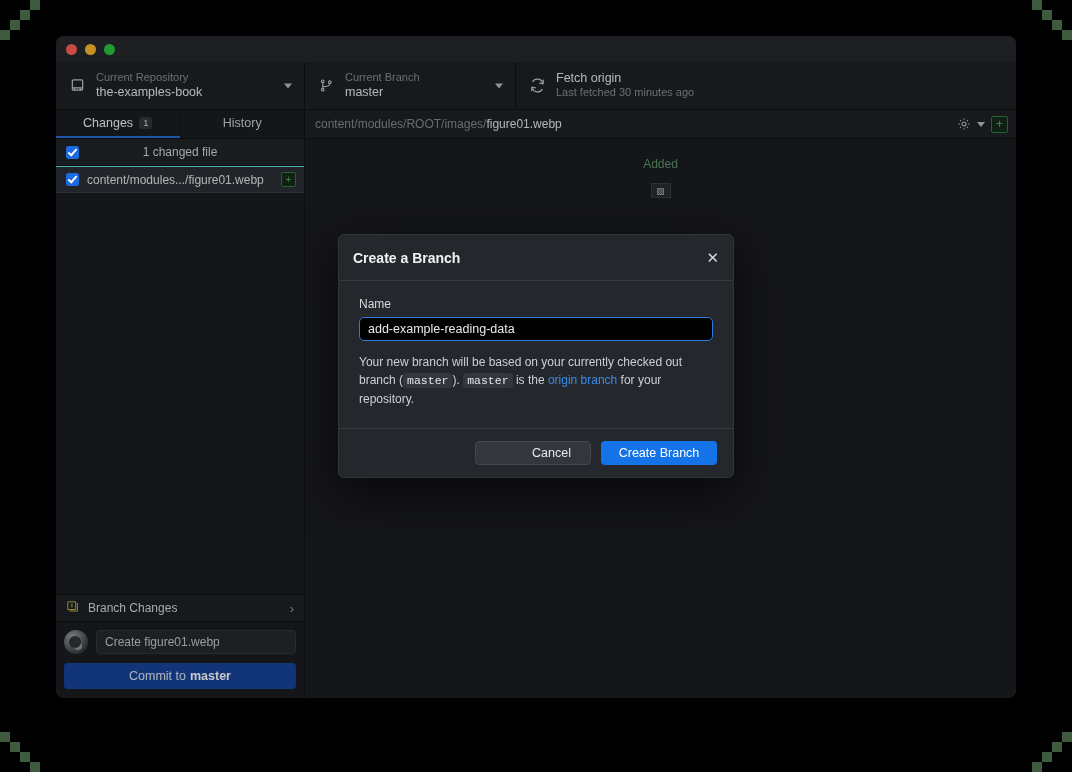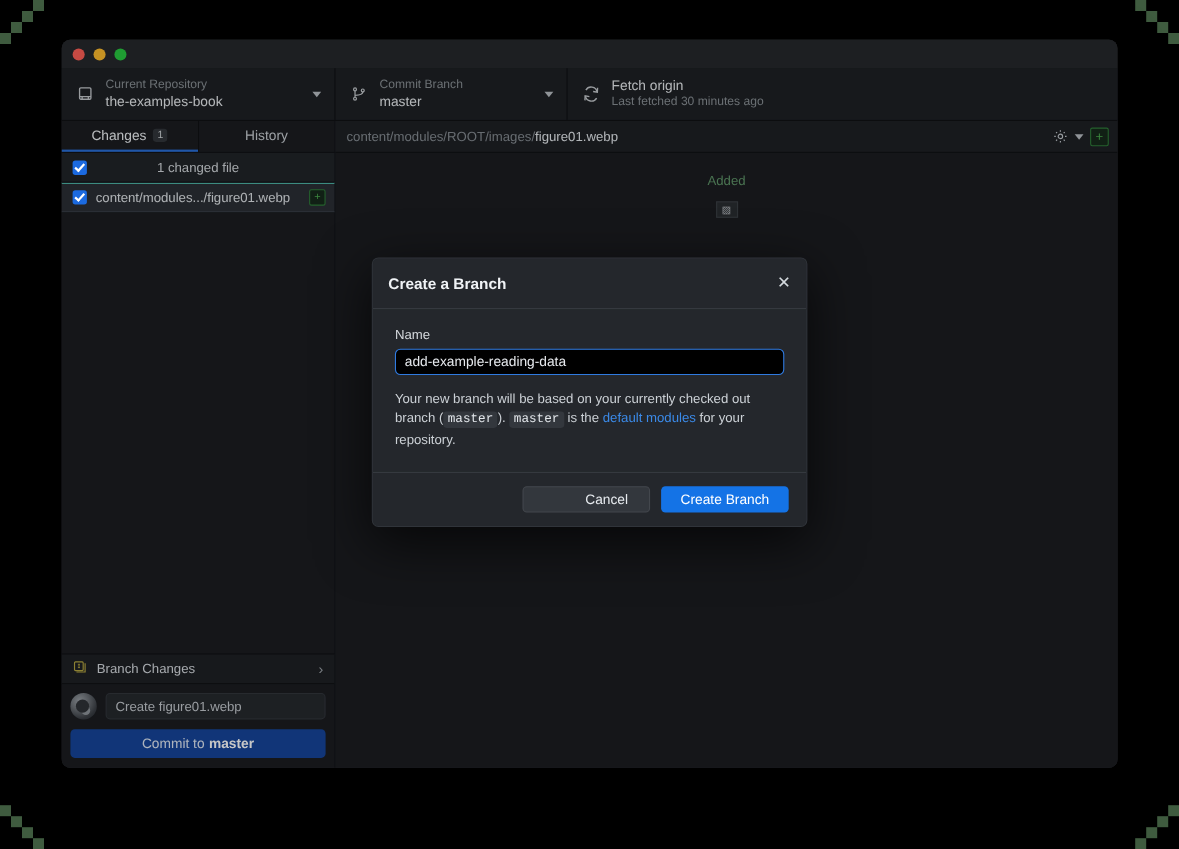--- a/index.html
+++ b/index.html
@@ -487,21 +487,21 @@
         <div class="tb-icon">
           <svg width="15" height="15" viewBox="0 0 16 16" fill="none" stroke="currentColor" stroke-width="1.2">
             <circle cx="4" cy="3.5" r="1.4"></circle>
             <circle cx="4" cy="12.5" r="1.4"></circle>
             <circle cx="11.5" cy="4.5" r="1.4"></circle>
             <line x1="4" y1="5" x2="4" y2="11"></line>
             <path d="M11.5 6 q0 3 -7.5 3.2"></path>
           </svg>
         </div>
         <div class="tb-text">
-          <div class="tb-label">Commit Branch</div>
+          <div class="tb-label">Current Branch</div>
           <div class="tb-value">master</div>
         </div>
         <div class="tb-caret"></div>
       </div>
 
       <div class="tb-cell tb-fetch">
         <div class="tb-icon">
           <svg width="17" height="17" viewBox="0 0 16 16" fill="none" stroke="currentColor" stroke-width="1.2">
             <path d="M13 6.2 A5.2 5.2 0 0 0 3.4 4.6"></path>
             <path d="M3 9.8 A5.2 5.2 0 0 0 12.6 11.4"></path>
@@ -596,21 +596,21 @@
 
     <div class="modal">
       <div class="modal-header">
         <div class="modal-title">Create a Branch</div>
         <div class="modal-close">✕</div>
       </div>
       <div class="modal-body">
         <div class="field-label">Name</div>
         <input class="name-input" type="text" value="add-example-reading-data" style="">
         <div class="hint">
-          <span>Your new branch will be based on your currently checked out branch (</span><span class="code">master</span><span>). </span><span class="code">master</span><span> is the </span><span class="link">default modules</span><span> for your repository.</span>
+          <span>Your new branch will be based on your currently checked out branch (</span><span class="code">master</span><span>). </span><span class="code">master</span><span> is the </span><span class="link">origin branch</span><span> for your repository.</span>
         </div>
       </div>
       <div class="modal-footer">
         <div class="btn btn-cancel">Cancel</div>
         <div class="btn btn-primary">Create Branch</div>
       </div>
     </div>
 
   </div>
 </div>

